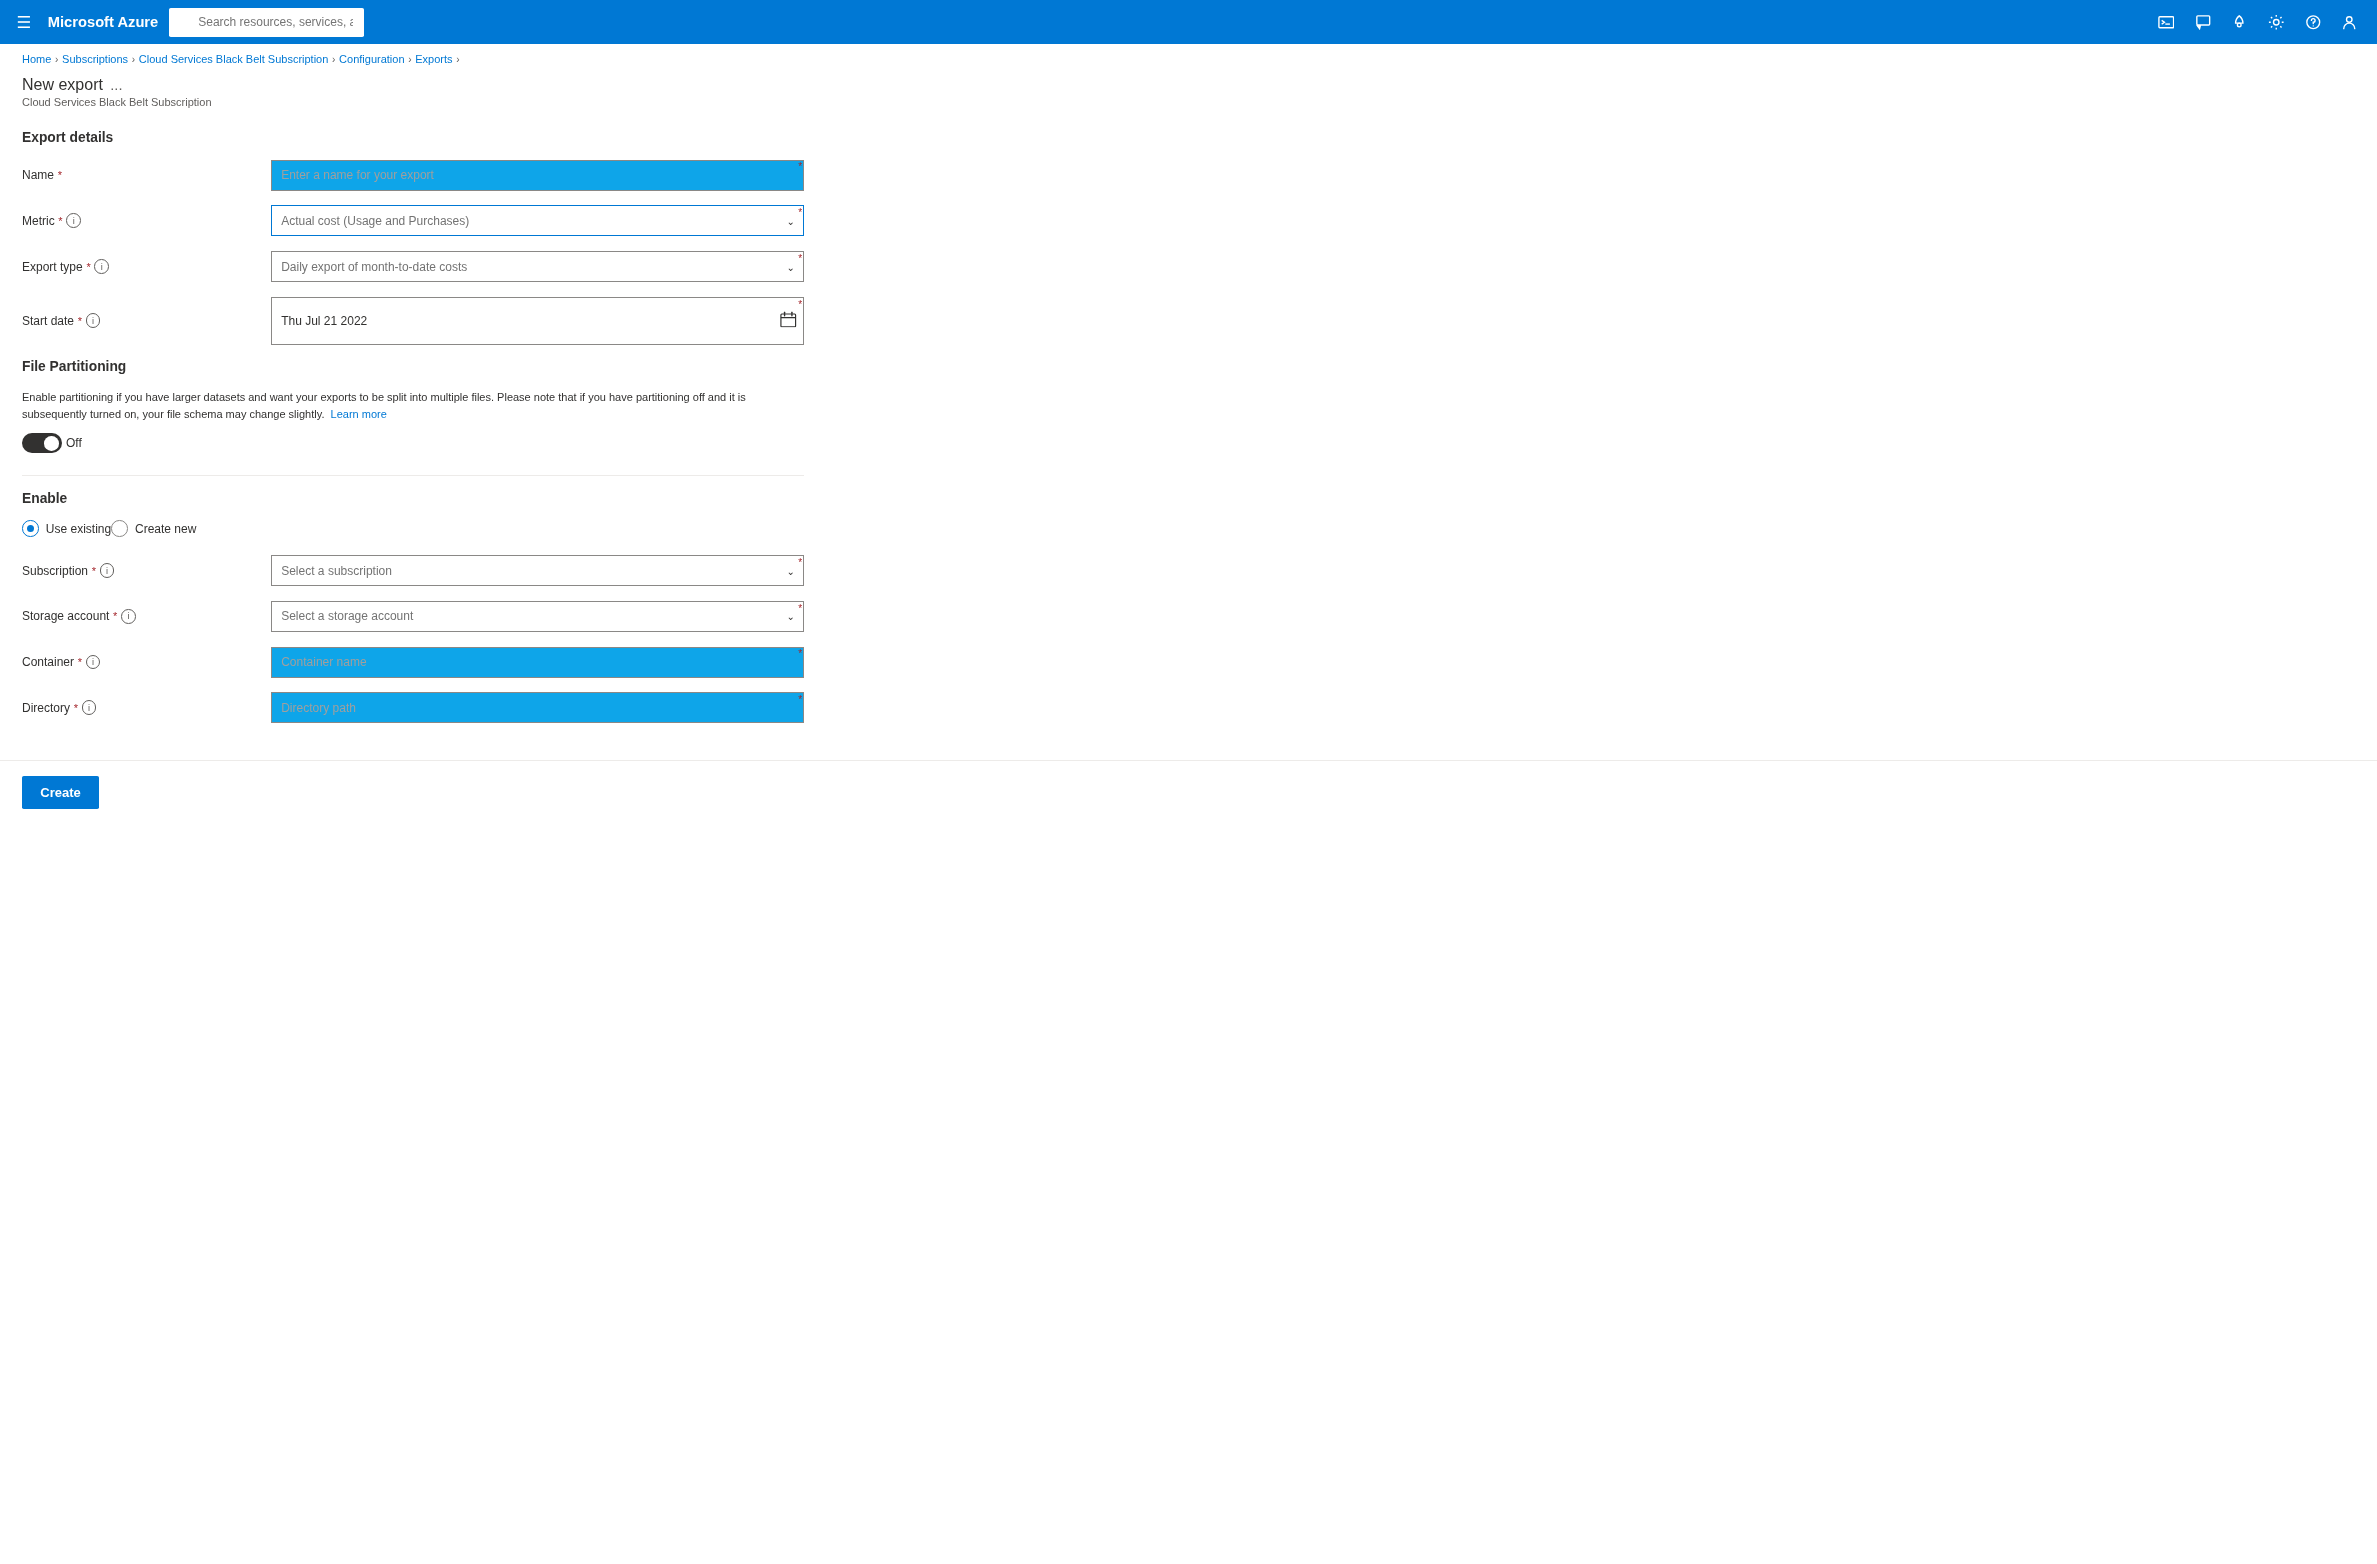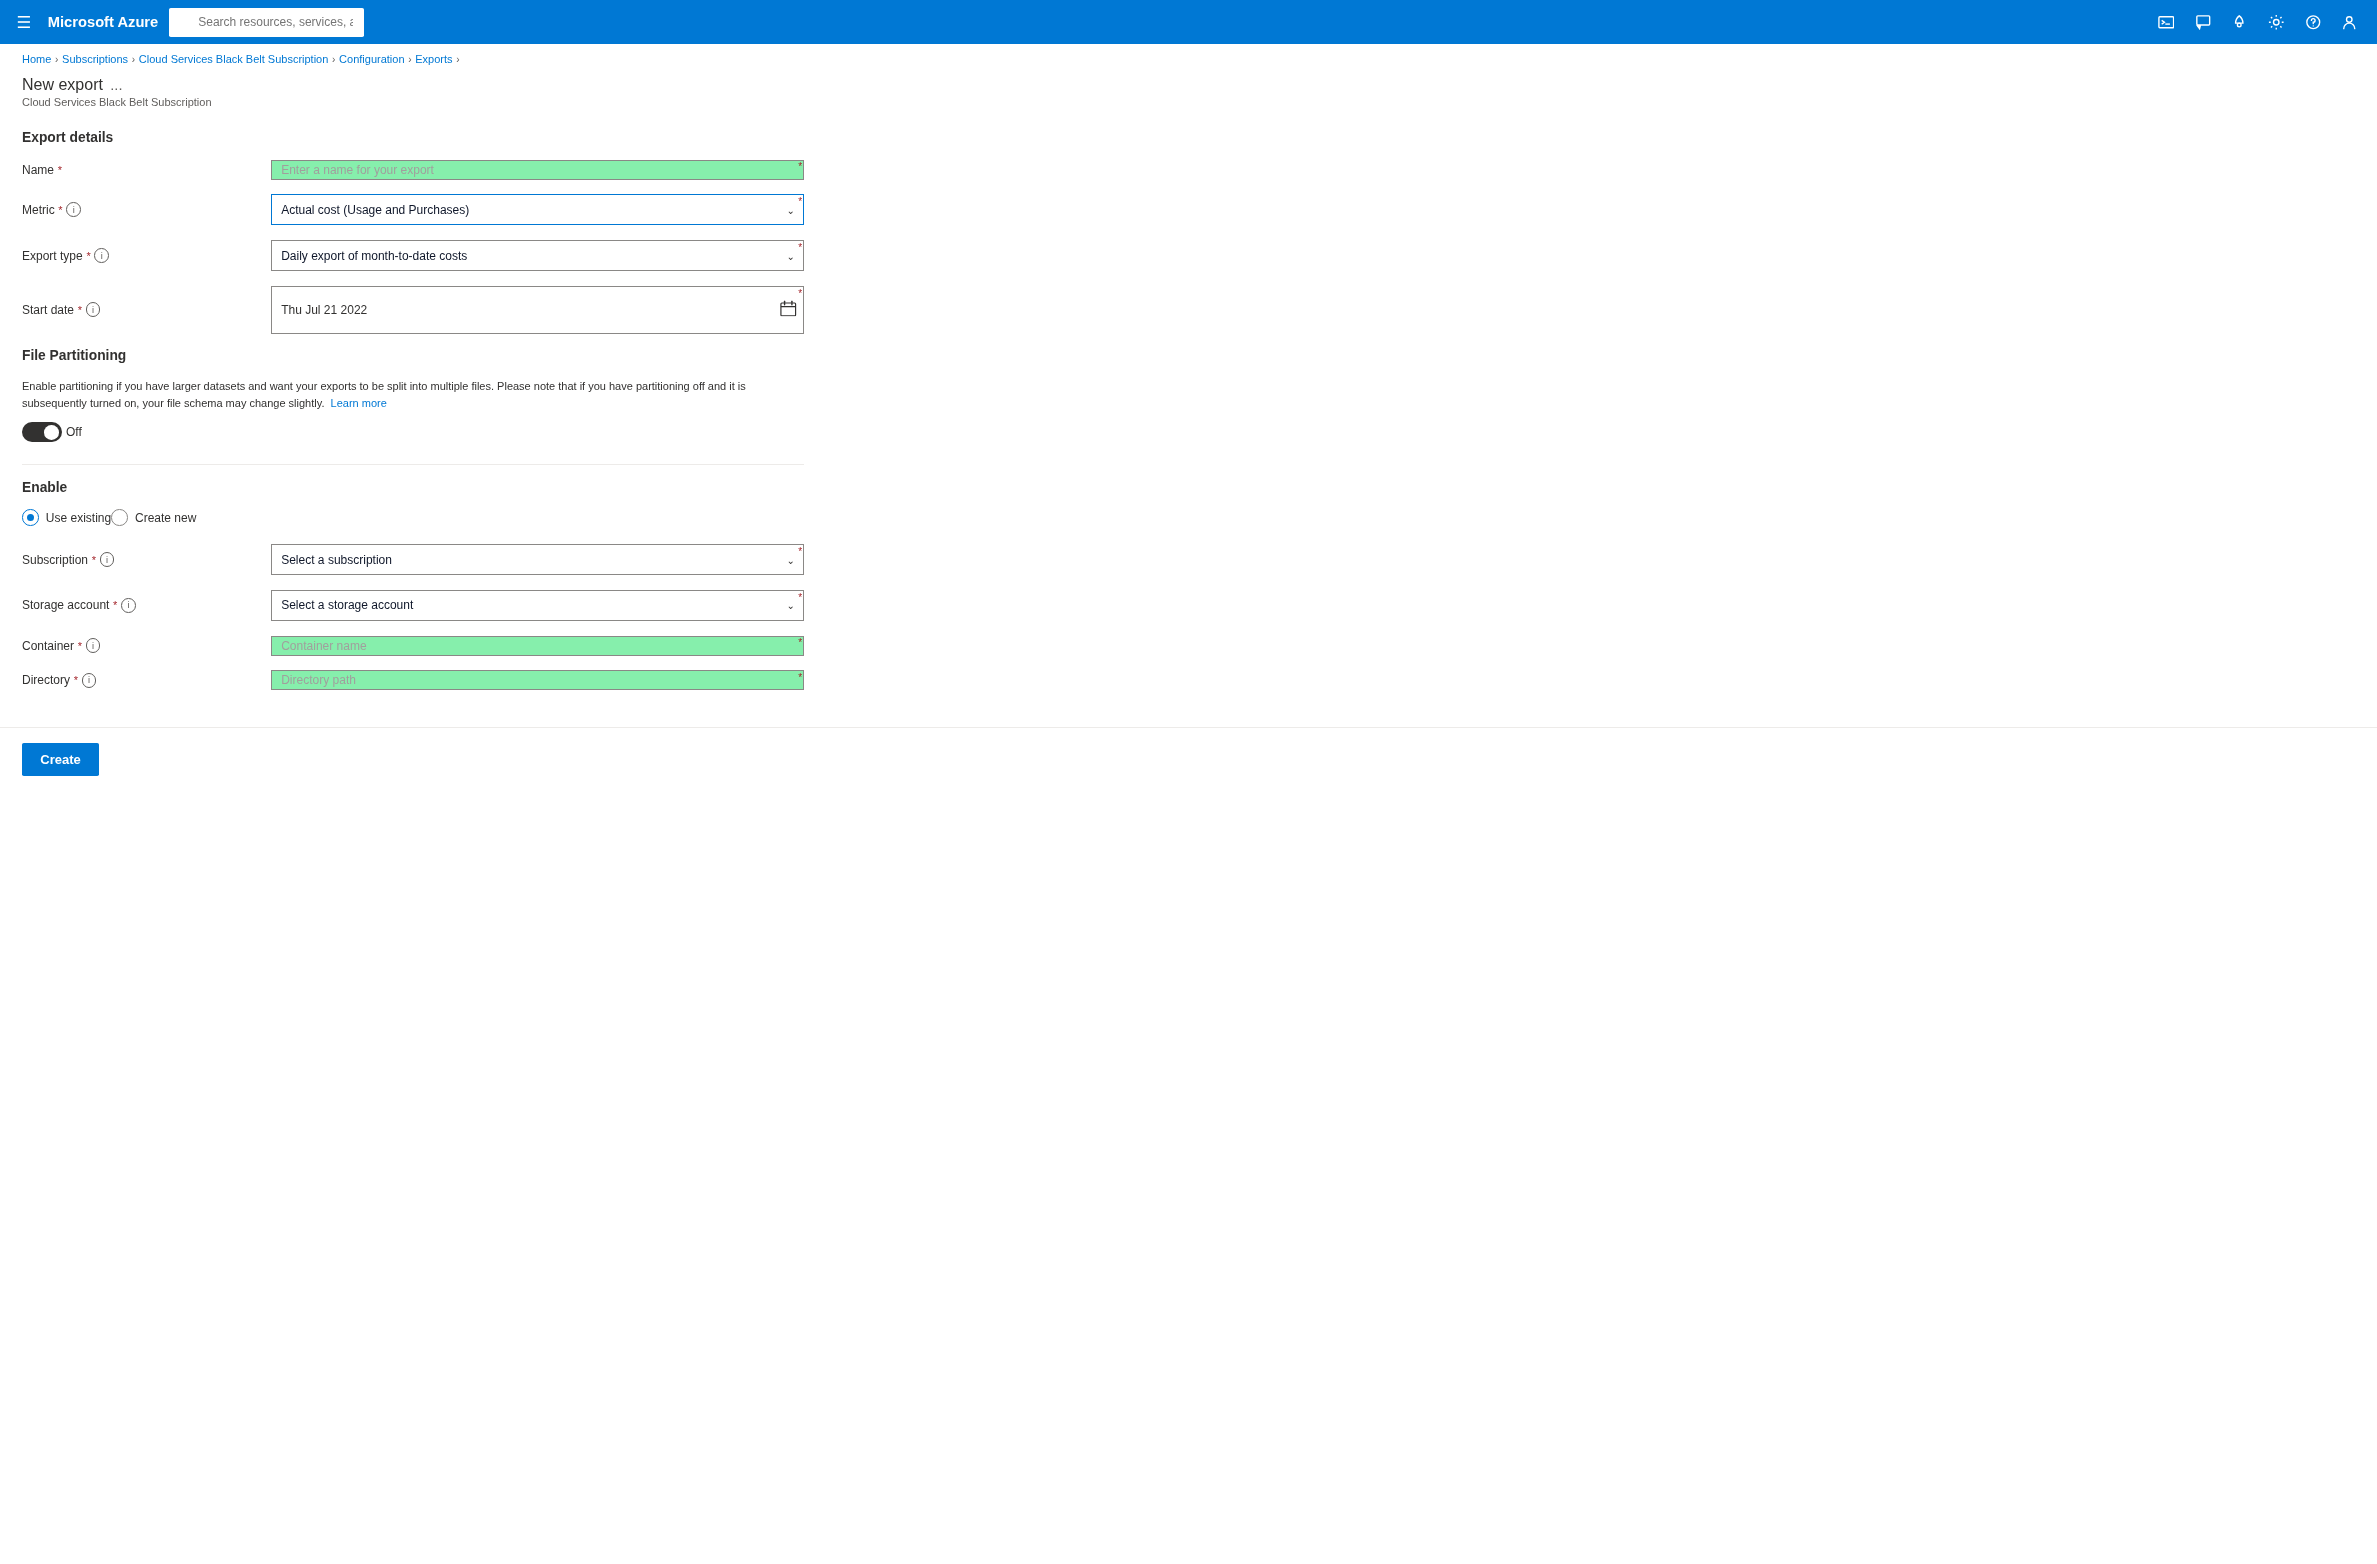--- a/index.html
+++ b/index.html
@@ -155,37 +155,37 @@
       justify-content: center;
       cursor: pointer;
     }
 
     .form-control-wrap {
       flex: 1;
       position: relative;
     }
     .form-input {
       width: 100%;
-      height: 20px;
+      height: 31px;
       border: 0.9px solid #8a8886;
       padding: 0 9.2px;
       font-size: 12px;
       color: #323130;
-      background: #86efac;
+      background: #0ea5e9;
       outline: none;
     }
     .form-input::placeholder { color: #a19f9d; }
 
     .form-select {
       width: 100%;
       height: 31px;
       border: 0.9px solid #8a8886;
       padding: 0 29px 0 9.2px;
       font-size: 12px;
-      color: #0f172a;
+      color: #737373;
       background: #fff;
       outline: none;
       appearance: none;
       cursor: pointer;
     }
     .select-wrap {
       position: relative;
     }
     .select-chevron {
       position: absolute;

